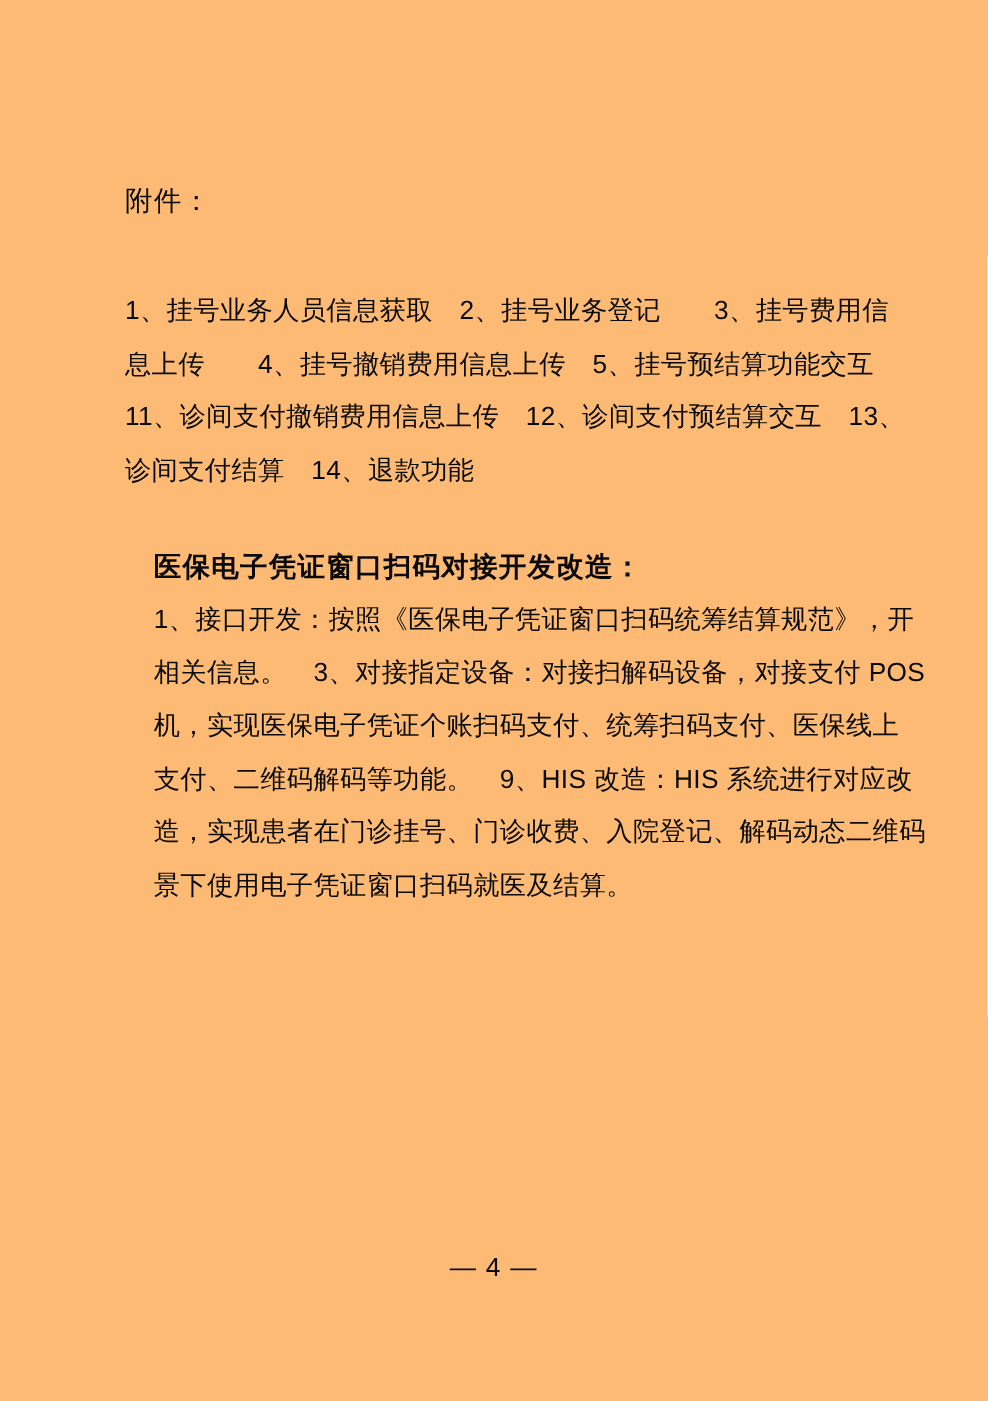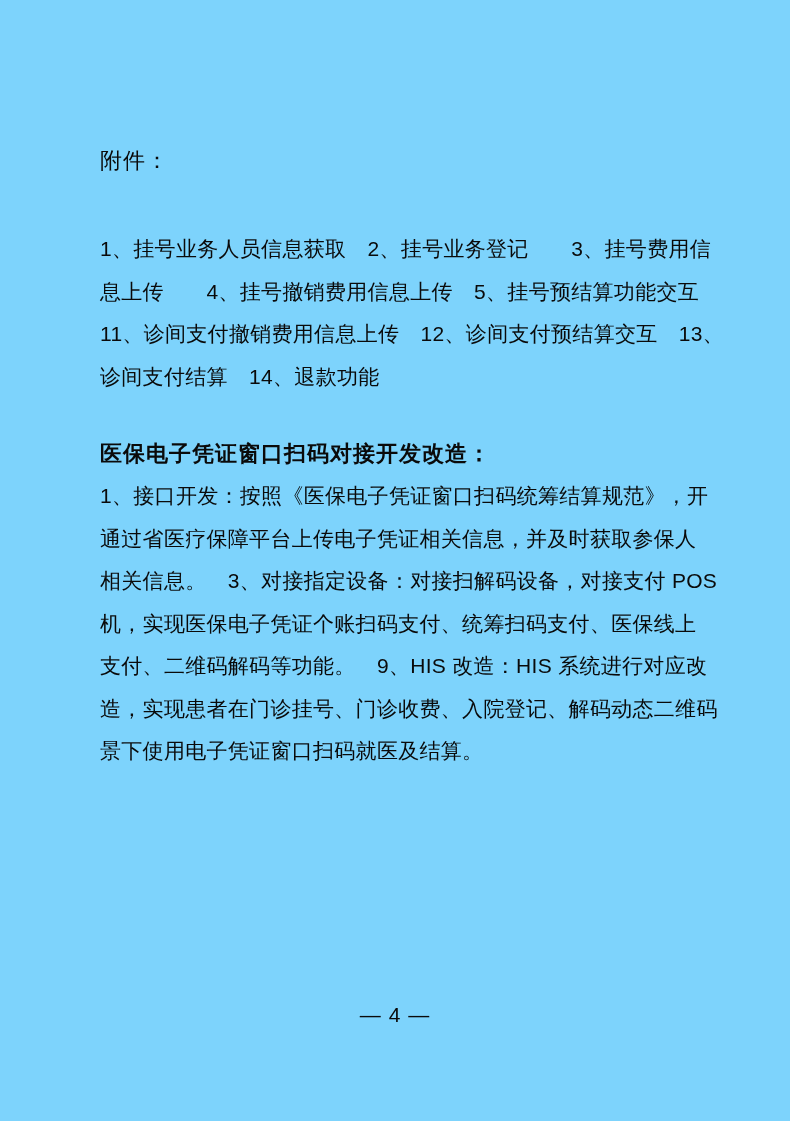--- a/index.html
+++ b/index.html
@@ -4,21 +4,21 @@
 <style>
   html, body {
     margin: 0;
     padding: 0;
     background: #ffffff;
   }
   .page {
     position: relative;
     width: 790px;
     height: 1121px;
-    background: #7dd3fc;
+    background: #fdba74;
     overflow: hidden;
     font-family: "Liberation Sans", "DejaVu Sans", sans-serif;
     color: #0a0a0a;
   }
   .content {
     position: absolute;
     left: 100px;
     top: 140px;
     width: 600px;
   }
@@ -32,20 +32,21 @@
     line-height: 42px;
     font-weight: bold;
     letter-spacing: 1px;
     white-space: nowrap;
   }
   .section-1 {
     margin-top: 46px;
   }
   .section-2 {
     margin-top: 35px;
+    margin-left: 23px;
   }
   .doc-line {
     font-size: 21px;
     line-height: 42.5px;
     letter-spacing: 0.3px;
     white-space: nowrap;
   }
   .footer {
     position: absolute;
     left: 0;
@@ -68,21 +69,20 @@
     <div class="section-1">
       <div class="doc-line">1、挂号业务人员信息获取　2、挂号业务登记　　3、挂号费用信</div>
       <div class="doc-line">息上传　　4、挂号撤销费用信息上传　5、挂号预结算功能交互</div>
       <div class="doc-line">11、诊间支付撤销费用信息上传　12、诊间支付预结算交互　13、</div>
       <div class="doc-line">诊间支付结算　14、退款功能</div>
     </div>
 
     <div class="section-2">
       <div class="doc-heading">医保电子凭证窗口扫码对接开发改造：</div>
       <div class="doc-line">1、接口开发：按照《医保电子凭证窗口扫码统筹结算规范》，开</div>
-      <div class="doc-line">通过省医疗保障平台上传电子凭证相关信息，并及时获取参保人</div>
       <div class="doc-line">相关信息。　3、对接指定设备：对接扫解码设备，对接支付 POS</div>
       <div class="doc-line">机，实现医保电子凭证个账扫码支付、统筹扫码支付、医保线上</div>
       <div class="doc-line">支付、二维码解码等功能。　9、HIS 改造：HIS 系统进行对应改</div>
       <div class="doc-line">造，实现患者在门诊挂号、门诊收费、入院登记、解码动态二维码</div>
       <div class="doc-line">景下使用电子凭证窗口扫码就医及结算。</div>
     </div>
 
   </div>
 
   <div class="footer">— 4 —</div>

